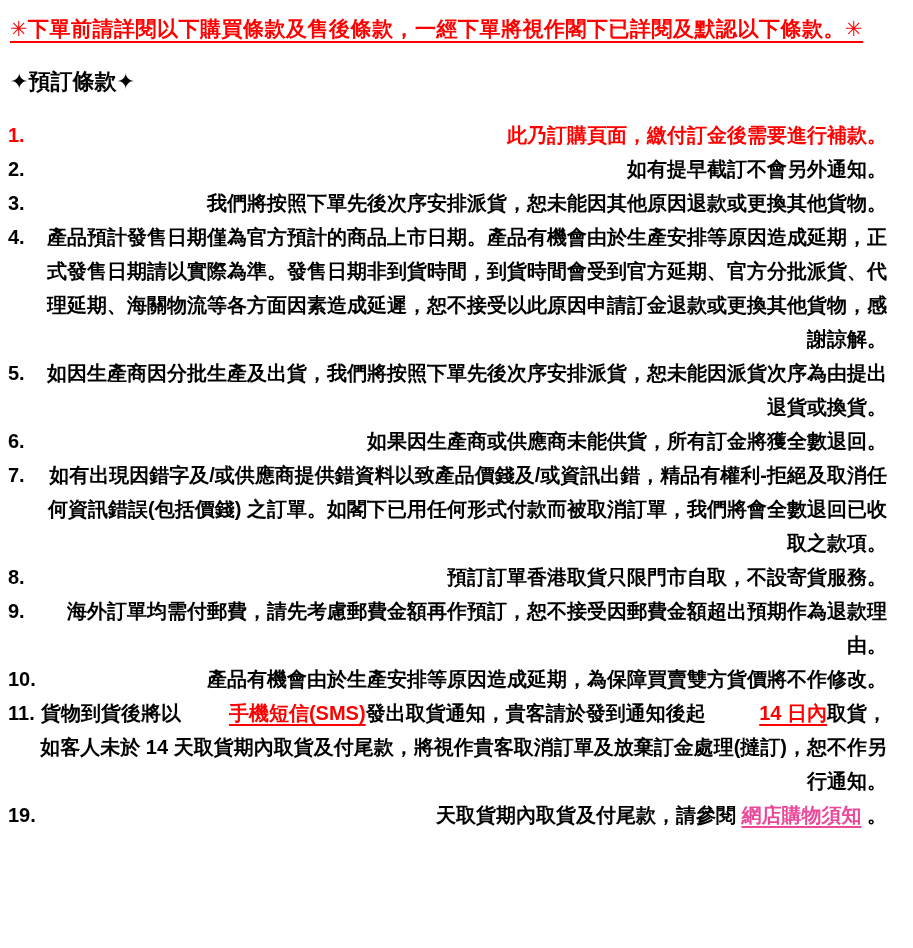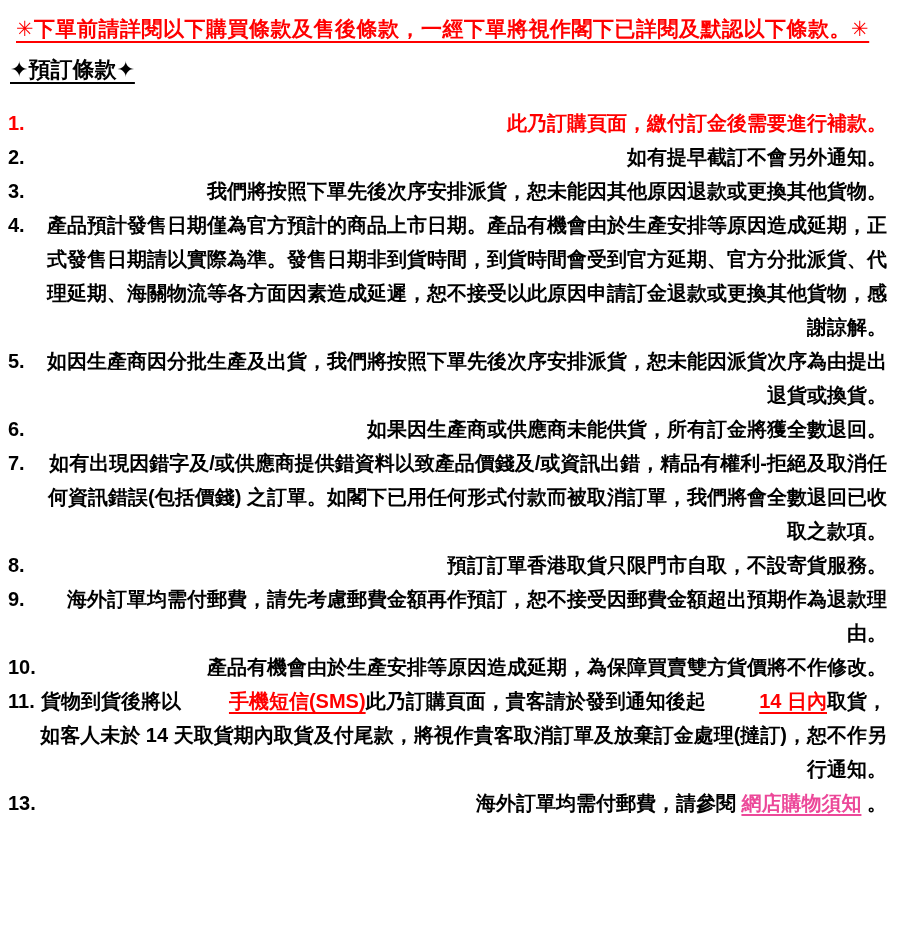--- a/index.html
+++ b/index.html
@@ -18,30 +18,29 @@
     color: #000000;
   }
   .notice {
     color: #ff0000;
     font-size: 21px;
     line-height: 30px;
     text-decoration: underline;
     text-decoration-thickness: 2px;
     text-underline-offset: 5px;
     letter-spacing: 0.5px;
-    margin: 2px 0 0 8px;
+    margin: 2px 0 0 2px;
   }
   .section-title {
     color: #000000;
     font-size: 22px;
     line-height: 28px;
-    text-decoration: underline;
     text-decoration-thickness: 2px;
     text-underline-offset: 5px;
-    margin: 12px 0 0 2px;
+    margin: 24px 0 0 2px;
     display: inline-block;
   }
   .terms {
     margin-top: 22px;
     list-style: none;
   }
   .term-row {
     display: flex;
     align-items: flex-start;
     font-size: 20px;
@@ -120,21 +119,21 @@
       <div class="term-row">
     <span class="term-number">9.</span>
     <span class="term-content"><span>海外訂單均需付郵費，請先考慮郵費金額再作預訂，恕不接受因郵費金額超出預期作為退款理由。</span></span>
   </div>
       <div class="term-row">
     <span class="term-number">10.</span>
     <span class="term-content"><span>產品有機會由於生產安排等原因造成延期，為保障買賣雙方貨價將不作修改。</span></span>
   </div>
       <div class="term-row">
     <span class="term-number">11.</span>
-    <span class="term-content"><span>貨物到貨後將以</span><span class="seg-red-underline">手機短信(SMS)</span><span>此乃訂購頁面，貴客請於發到通知後起 </span><span class="seg-red-underline">14 日內</span><span>取貨，如客人未於 14 天取貨期內取貨及付尾款，將視作貴客取消訂單及放棄訂金處理(撻訂)，恕不作另行通知。</span></span>
+    <span class="term-content"><span>貨物到貨後將以</span><span class="seg-red-underline">手機短信(SMS)</span><span>發出取貨通知，貴客請於發到通知後起 </span><span class="seg-red-underline">14 日內</span><span>取貨，如客人未於 14 天取貨期內取貨及付尾款，將視作貴客取消訂單及放棄訂金處理(撻訂)，恕不作另行通知。</span></span>
   </div>
       <div class="term-row">
-    <span class="term-number">13.</span>
-    <span class="term-content"><span>海外訂單均需付郵費，請參閱 </span><a class="term-link" href="#">網店購物須知</a><span> 。</span></span>
+    <span class="term-number">19.</span>
+    <span class="term-content"><span>天取貨期內取貨及付尾款，請參閱 </span><a class="term-link" href="#">網店購物須知</a><span> 。</span></span>
   </div>
     </div>
 
 </div>
 
 </body></html>

